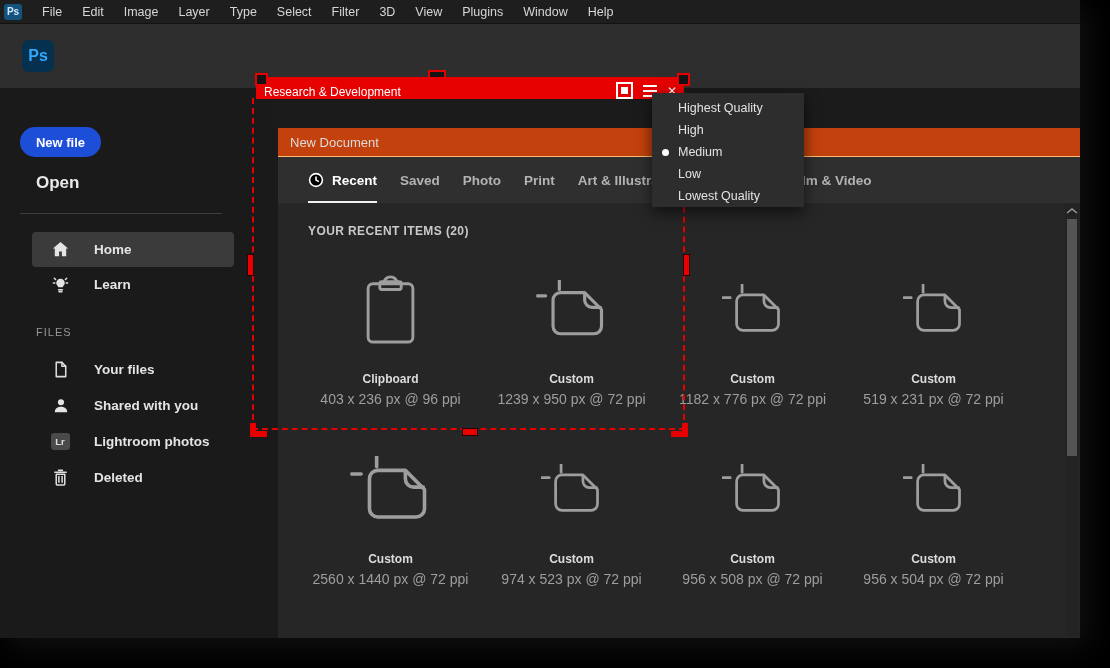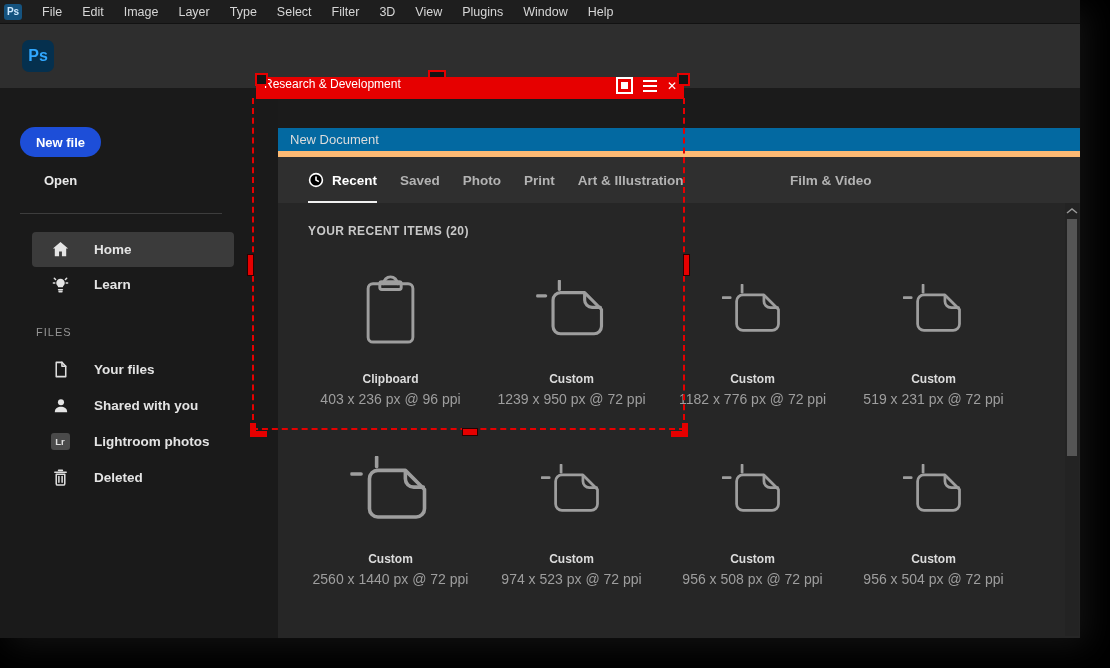--- a/index.html
+++ b/index.html
@@ -23,37 +23,37 @@
   .header-band { position:absolute; left:0; top:24px; width:100%; height:64px; background:#2e2e2e; }
   .ps-logo { position:absolute; left:22px; top:16px; width:32px; height:32px; background:#05304e;
              border-radius:7px; color:#31a8ff; font-weight:bold; font-size:16px;
              display:flex; align-items:center; justify-content:center; }
 
   
   .sidebar { position:absolute; left:0; top:88px; width:278px; height:550px; background:#1a1a1a; }
   .btn-newfile { position:absolute; left:20px; top:39px; width:81px; height:30px; border:none;
              background:#1d4ed8; color:#fff; font-weight:bold; font-size:13px;
              border-radius:16px; font-family:inherit; cursor:pointer; }
-  .open-label { position:absolute; left:44px; top:85px; color:#e9e9e9; font-weight:bold; font-size:13px; cursor:pointer; }
+  .open-label { position:absolute; left:36px; top:85px; color:#e9e9e9; font-weight:bold; font-size:17px; cursor:pointer; }
   .side-divider { position:absolute; left:20px; top:125px; width:202px; height:1px; background:#3d3d3d; }
   .nav-row { position:absolute; left:20px; width:202px; height:35px; display:flex; align-items:center; border-radius:4px; cursor:pointer;margin-left:12px; }
   .nav-row.active { background:#3b3b3b; }
   .nav-row .nico { width:20px; height:20px; margin-left:18px; display:flex; align-items:center; justify-content:center; }
   .nav-row .nlabel { margin-left:24px; color:#e4e4e4; font-weight:bold; font-size:13.5px; }
   .files-label { position:absolute; left:36px; top:238px; color:#969696; font-size:11px; letter-spacing:1px; }
   .lr-badge { width:19px; height:17px; background:#4a4a4a; border-radius:3px; color:#e0e0e0;
               font-size:9.5px; font-weight:bold; display:flex; align-items:center; justify-content:center; }
 
   
   .home-main { position:absolute; left:278px; top:88px; width:802px; height:550px; background:#1b1b1b; }
 
   
   .dialog { position:absolute; left:0; top:40px; width:802px; height:510px; background:#262626; }
-  .dlg-header { position:absolute; left:0; top:0; width:100%; height:29px; background:#0369a1;
-                display:flex; align-items:center; border-bottom:6px solid #fdba74; }
+  .dlg-header { position:absolute; left:0; top:0; width:100%; height:29px; background:#c2410c;
+                display:flex; align-items:center; border-bottom:1px solid #fdba74; }
   .dlg-title { color:#dcdcdc; font-size:13px; margin-left:12px; }
   .tabbar { position:absolute; left:0; top:29px; width:100%; height:46px; background:#2f2f2f;
             display:flex; align-items:center; gap:23px; padding-left:30px; }
   .tab { position:relative; height:46px; display:flex; align-items:center; gap:8px;
          color:#b3b3b3; font-size:13.5px; font-weight:bold; cursor:pointer; }
   .tab.active { color:#fff; }
   .tab.active::after { content:""; position:absolute; left:0; right:0; bottom:0; height:2.5px; background:#f0f0f0; }
   .tab-film { position:absolute; left:512px; top:0; }
   .dlg-content { position:absolute; left:0; top:75px; width:100%; height:435px; background:#262626; overflow:hidden; }
   .section-title { margin:21px 0 0 30px; color:#c9c9c9; font-size:12px; font-weight:bold; letter-spacing:.4px; }
@@ -69,21 +69,21 @@
   
   .scrollbar { position:absolute; right:1px; top:0; width:14px; height:433px; background:#232323; }
   .scroll-up { position:absolute; top:4px; left:1px; width:12px; height:8px; cursor:pointer; }
   .scroll-thumb { position:absolute; left:2px; top:16px; width:10px; height:237px; background:#555; cursor:pointer; }
 
   
   .sico { stroke:#dedede; fill:none; stroke-width:1.6; stroke-linecap:round; stroke-linejoin:round; }
 
   
   .cap-bar { position:absolute; left:256px; top:77px; width:428px; height:22px; background:#e60000;
-             display:flex; align-items:flex-start; z-index:5; }
+             display:flex; align-items:flex-end; z-index:5; }
   .cap-title { color:#fff; font-size:12px; margin-left:8px; flex:1; white-space:nowrap; overflow:hidden; }
   .cap-icons { display:flex; align-items:center; gap:10px; padding-right:7px; }
   .cap-region-ic { width:17px; height:17px; border:2px solid #fff; display:flex; align-items:center; justify-content:center; cursor:pointer; }
   .cap-region-ic div { width:7px; height:7px; background:#fff; }
   .cap-burger { width:14px; display:flex; flex-direction:column; gap:3px; cursor:pointer; }
   .cap-burger div { height:2px; background:#fff; }
   .cap-close { color:#fff; font-size:12px; font-weight:bold; cursor:pointer; line-height:1; }
   .cap-region { position:absolute; left:252px; top:98px; width:433px; height:332px; z-index:4;
                 border-left:2px dashed #e60000; border-right:2px dashed #e60000; border-bottom:2px dashed #e60000; }
   .hnd { position:absolute; z-index:6; }
@@ -374,14 +374,24 @@
   <div class="cap-region"></div>
   <div class="hnd hnd-box h-tl"></div>
   <div class="hnd hnd-box h-tm"></div>
   <div class="hnd hnd-box h-tr"></div>
   <div class="hnd h-ml"></div>
   <div class="hnd h-mr"></div>
   <div class="hnd h-bl"></div>
   <div class="hnd h-bm"></div>
   <div class="hnd h-br"></div>
 
+  <div class="qmenu">
+    <div class="qitem"><span>Highest Quality</span></div>
+    <div class="qitem"><span>High</span></div>
+    <div class="qitem">
+      <span class="qdot"></span>
+      <span>Medium</span>
+    </div>
+    <div class="qitem"><span>Low</span></div>
+    <div class="qitem"><span>Lowest Quality</span></div>
+  </div>
 
 </div>
 
 </body></html>

